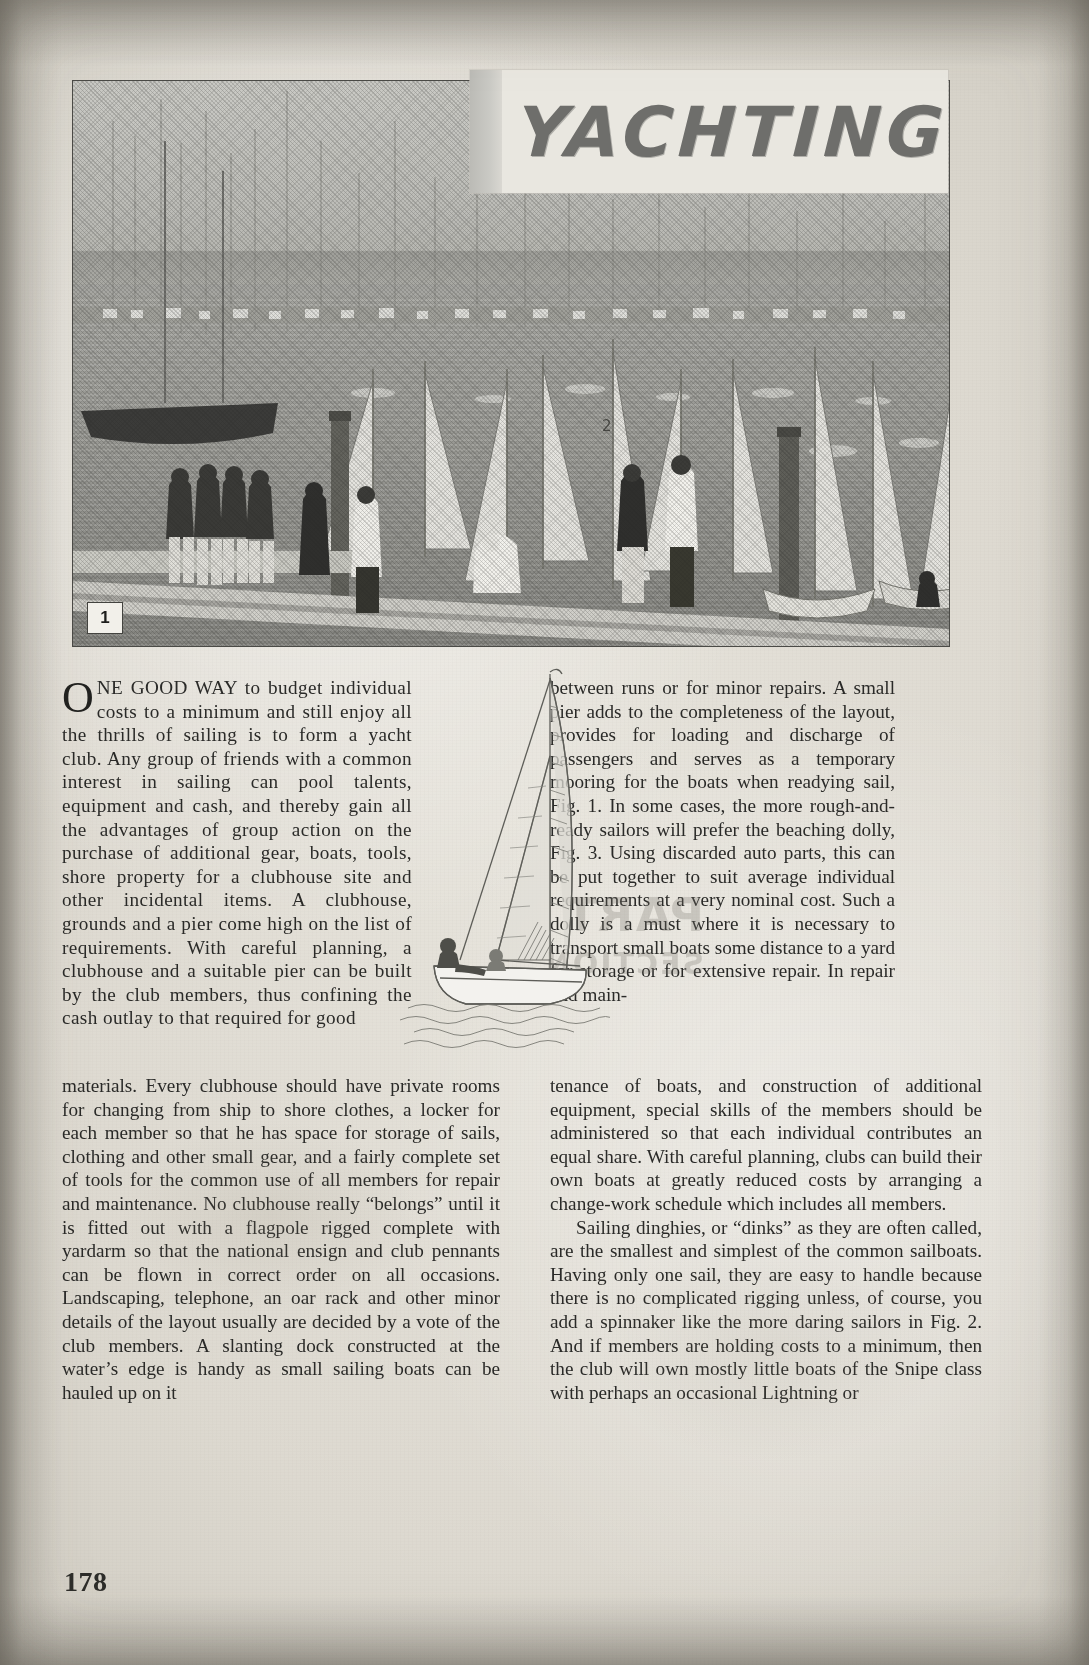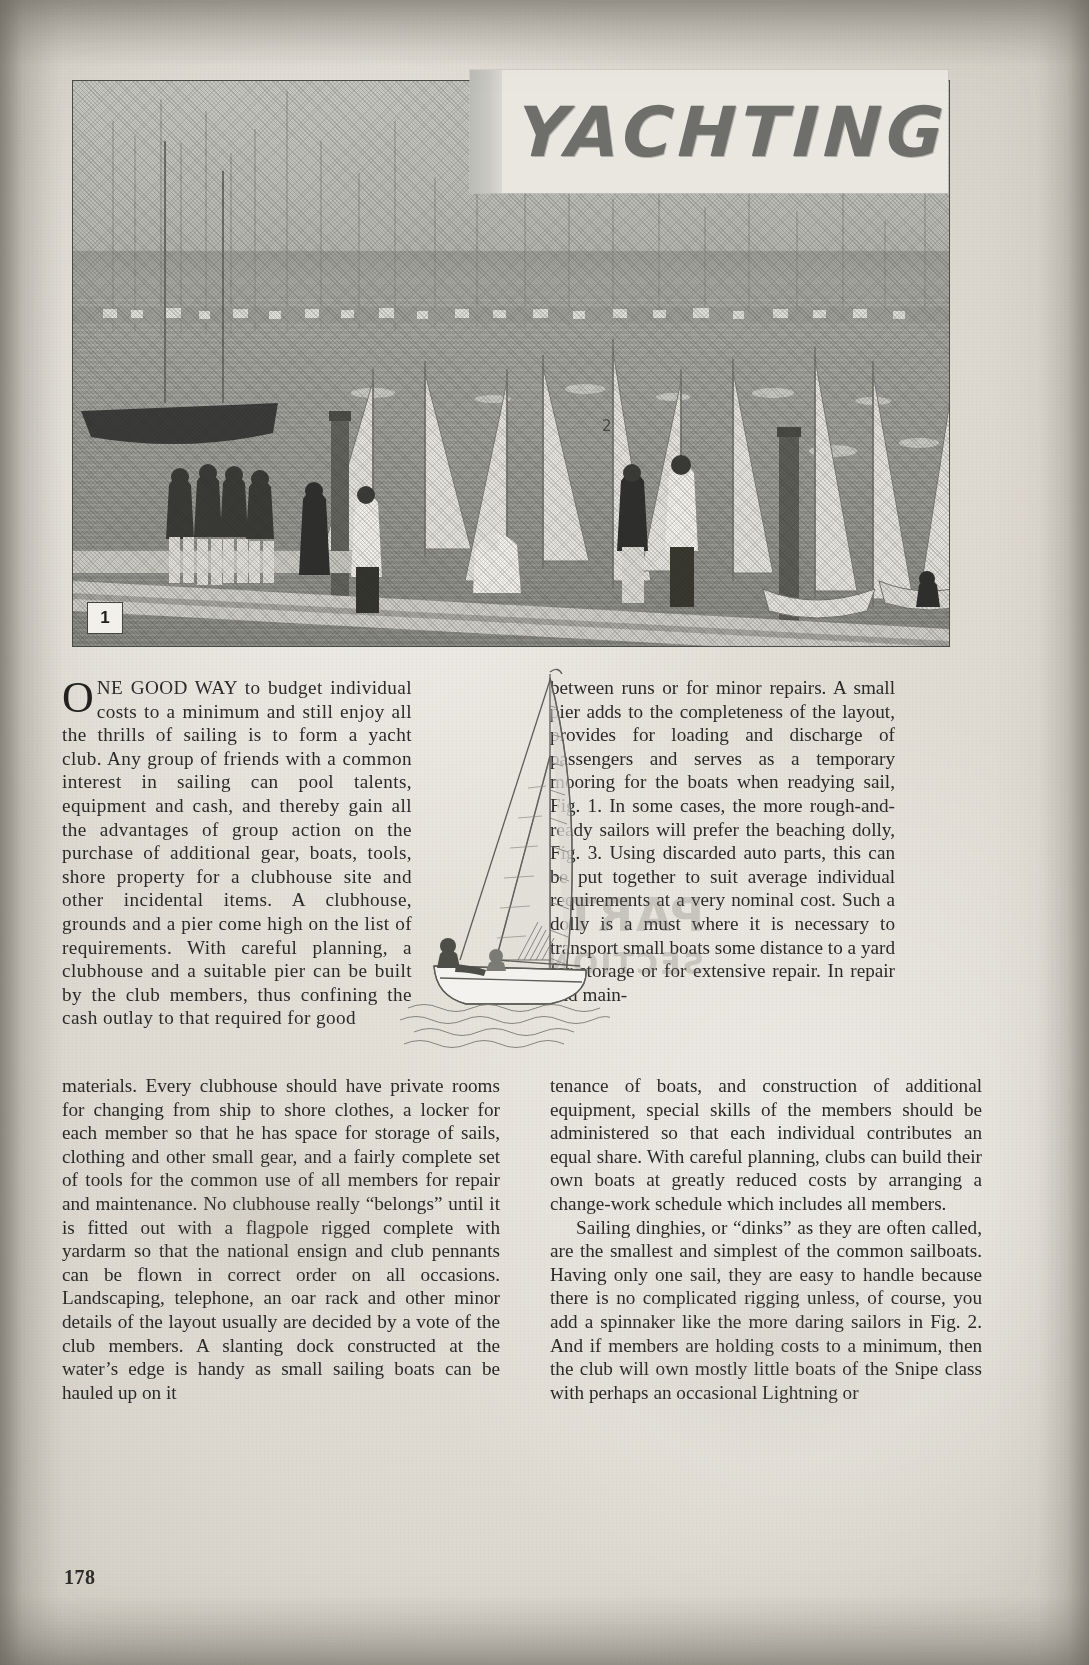--- a/index.html
+++ b/index.html
@@ -265,21 +265,21 @@
     letter-spacing: 2px;
     margin-top: 4px;
   }
 
   .page-number {
     position: absolute;
     left: 64px;
     top: 1566px;
     font-family: "Liberation Serif", serif;
     font-weight: bold;
-    font-size: 20px;
+    font-size: 28px;
     color: #2d2d2a;
     letter-spacing: 0.5px;
   }
 
   
   .stain-a {
     position: absolute;
     left: 120px; top: 1120px;
     width: 300px; height: 190px;
     border-radius: 50%;

